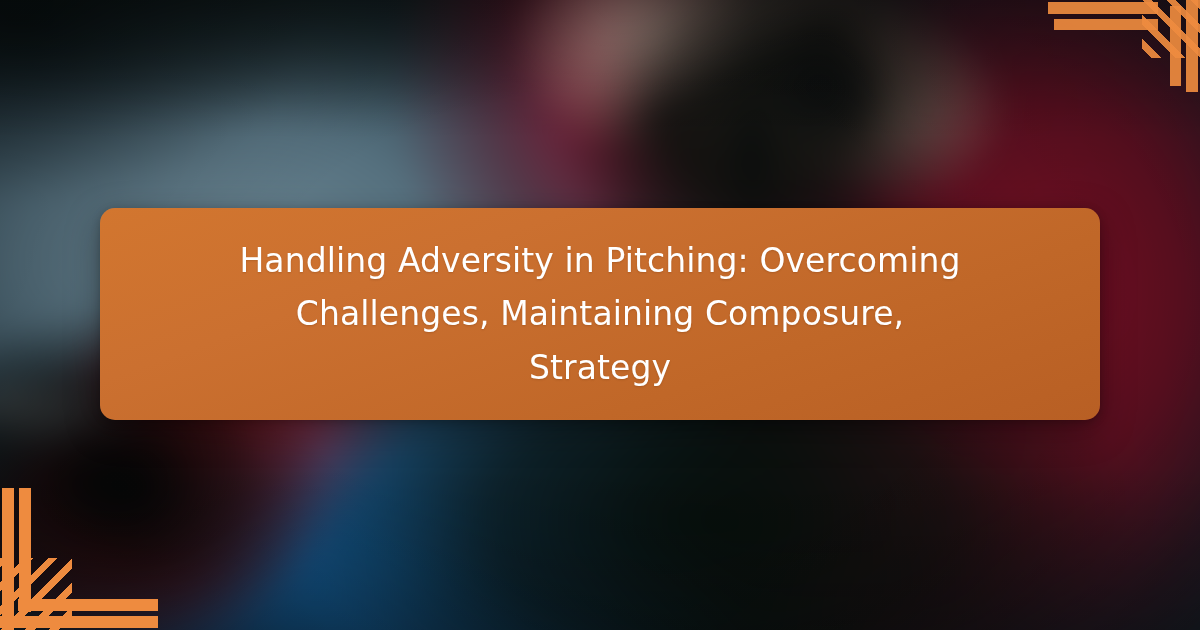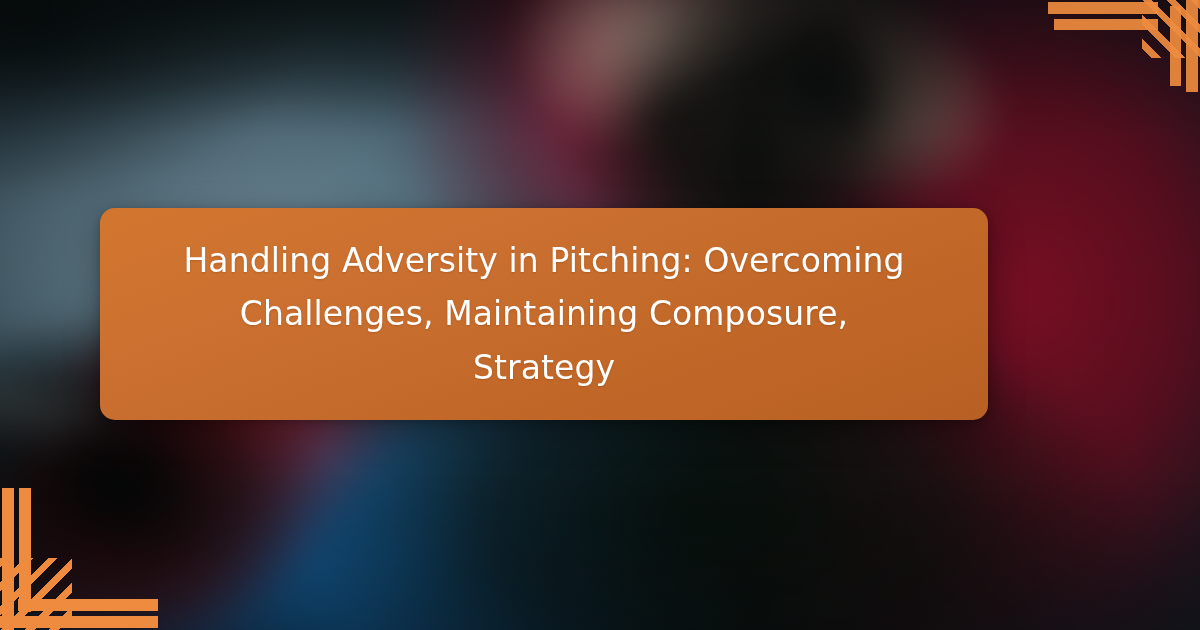--- a/index.html
+++ b/index.html
@@ -119,21 +119,21 @@
       135deg,
       var(--ink) 0px, var(--ink) 7px,
       rgba(0,0,0,0) 7px, rgba(0,0,0,0) 17px
     );
   }
 
   
   .card {
     position:absolute;
     left:100px; top:208px;
-    width:888px; height:212px;
+    width:1000px; height:212px;
     border-radius:15px;
     background:linear-gradient(160deg, #d2762f 0%, #cb7030 30%, #c06728 68%, #b85f24 100%);
     box-shadow:0 10px 34px rgba(0,0,0,.34), 0 2px 8px rgba(0,0,0,.22);
     display:flex;
     align-items:center;
     justify-content:center;
     padding:0 46px;
   }
 
   .card-title {

